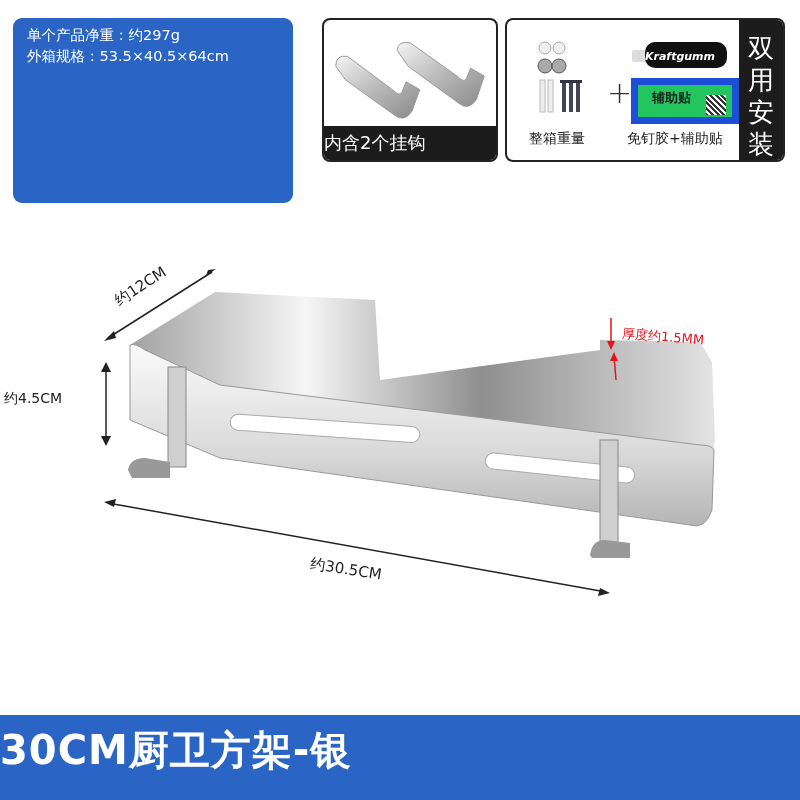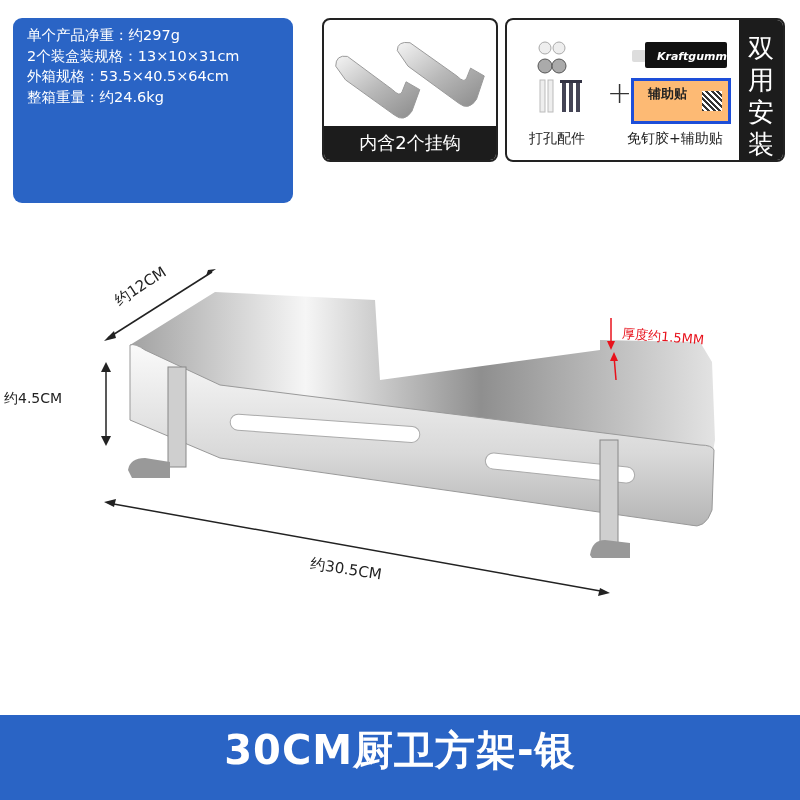--- a/index.html
+++ b/index.html
@@ -1,42 +1,40 @@
 <!DOCTYPE html>
 <html><head>
 <meta charset="utf-8">
 <style>
   html,body{margin:0;padding:0;}
   body{width:800px;height:800px;background:#ffffff;position:relative;overflow:hidden;font-family:"DejaVu Sans","Liberation Sans",sans-serif;}
   .spec-box{position:absolute;left:13px;top:18px;width:280px;height:185px;background:#2a64c5;border-radius:9px;color:#fff;box-sizing:border-box;padding:7px 0 0 14px;}
   .spec-line{font-size:14.5px;line-height:20.5px;white-space:nowrap;}
   .hooks-box{position:absolute;left:322px;top:18px;width:176px;height:144px;border:2px solid #222;border-radius:8px;box-sizing:border-box;overflow:hidden;background:#fff;}
   .hooks-img{position:absolute;left:0;top:0;width:100%;height:108px;}
-  .hooks-label{position:absolute;left:0;bottom:0;width:100%;height:34px;background:#1c1c1c;color:#fff;font-size:18px;line-height:34px;text-align:center;}
+  .hooks-label{position:absolute;left:0;bottom:0;width:100%;height:34px;background:#1c1c1c;color:#fff;font-size:18px;line-height:34px;text-align:left;}
   .install-box{position:absolute;left:505px;top:18px;width:280px;height:144px;border:2px solid #222;border-radius:8px;box-sizing:border-box;overflow:hidden;background:#fff;}
   .install-side{position:absolute;right:0;top:0;width:44px;height:100%;background:#1c1c1c;color:#fff;font-size:26px;line-height:32px;text-align:center;padding-top:12px;box-sizing:border-box;}
   .install-side span{display:block;}
   .cap{position:absolute;font-size:14px;color:#222;white-space:nowrap;}
   .plus{position:absolute;left:100px;top:55px;font-size:30px;color:#333;font-weight:300;}
   .tube{position:absolute;left:125px;top:22px;width:95px;height:26px;}
-  .sticker{position:absolute;left:124px;top:58px;width:100px;height:46px;background:#fdba74;border:3px solid #1d4ed8;box-sizing:border-box;}
+  .sticker{position:absolute;left:124px;top:58px;width:108px;height:46px;background:#22c55e;border:7px solid #1d4ed8;box-sizing:border-box;}
   .sticker-title{position:absolute;left:14px;top:4px;font-size:13px;font-weight:bold;color:#222;}
   .qr{position:absolute;right:6px;top:10px;width:20px;height:20px;background:repeating-linear-gradient(45deg,#333 0 2px,#fff 2px 4px);}
   .dim{position:absolute;font-size:14px;color:#222;white-space:nowrap;}
-  .footer{position:absolute;left:0;top:715px;width:800px;height:85px;background:#2a64c5;color:#fff;font-size:40px;font-weight:bold;text-align:center;line-height:70px;letter-spacing:1px;}
+  .footer{position:absolute;left:0;top:715px;width:800px;height:85px;background:#2a64c5;color:#fff;font-size:40px;font-weight:bold;text-align:left;line-height:70px;letter-spacing:1px;}
   .thick{position:absolute;left:622px;top:328px;color:#e8121c;font-size:13px;transform:rotate(5deg);white-space:nowrap;}
 </style>
 </head>
 <body>
 
 <div class="spec-box">
   <div class="spec-line">单个产品净重：约297g</div>
-  <div class="spec-line">2个装盒装规格：13×10×31cm</div>
   <div class="spec-line">外箱规格：53.5×40.5×64cm</div>
-  <div class="spec-line">整箱重量：约24.6kg</div>
 </div>
 
 <div class="hooks-box">
   <svg class="hooks-img" viewBox="0 0 176 108">
     <defs>
         <linearGradient id="hg" x1="0" y1="0" x2="1" y2="1">
           <stop offset="0" stop-color="#f4f4f4"></stop>
           <stop offset="0.5" stop-color="#b9b9b9"></stop>
           <stop offset="1" stop-color="#8a8a8a"></stop>
         </linearGradient>
@@ -56,27 +54,27 @@
     <rect x="5" y="40" width="5" height="32" fill="#eee" stroke="#bbb"></rect>
       <rect x="13" y="40" width="5" height="32" fill="#eee" stroke="#bbb"></rect>
     <rect x="27" y="42" width="4" height="30" fill="#445"></rect>
       <rect x="34" y="42" width="4" height="30" fill="#445"></rect>
       <rect x="41" y="42" width="4" height="30" fill="#445"></rect>
     <rect x="25" y="40" width="22" height="3" fill="#334"></rect>
   </svg>
   <div class="plus">+</div>
   <div class="tube">
     <div style="position:absolute;left:0;top:8px;width:14px;height:12px;background:#ddd;border-radius:2px;"></div>
-    <div style="position:absolute;left:13px;top:0;width:82px;height:26px;background:#111;border-radius:2px;color:#fff;font-size:11px;font-weight:bold;font-style:italic;line-height:30px;text-align:right;">Kraftgumm</div>
+    <div style="position:absolute;left:13px;top:0;width:82px;height:26px;background:#111;border-radius:10px;color:#fff;font-size:11px;font-weight:bold;font-style:italic;line-height:30px;text-align:left;">Kraftgumm</div>
   </div>
   <div class="sticker">
     <div class="sticker-title">辅助贴</div>
     <div class="qr"></div>
   </div>
-  <div class="cap" style="left:22px;top:110px">打孔配件</div>
+  <div class="cap" style="left:22px;top:110px">整箱重量</div>
   <div class="cap" style="left:120px;top:110px">免钉胶+辅助贴</div>
   <div class="install-side">
     <span>双</span>
     <span>用</span>
     <span>安</span>
     <span>装</span>
   </div>
 </div>
 
 <svg style="position:absolute;left:0;top:240px;width:800px;height:360px" viewBox="0 240 800 360">

